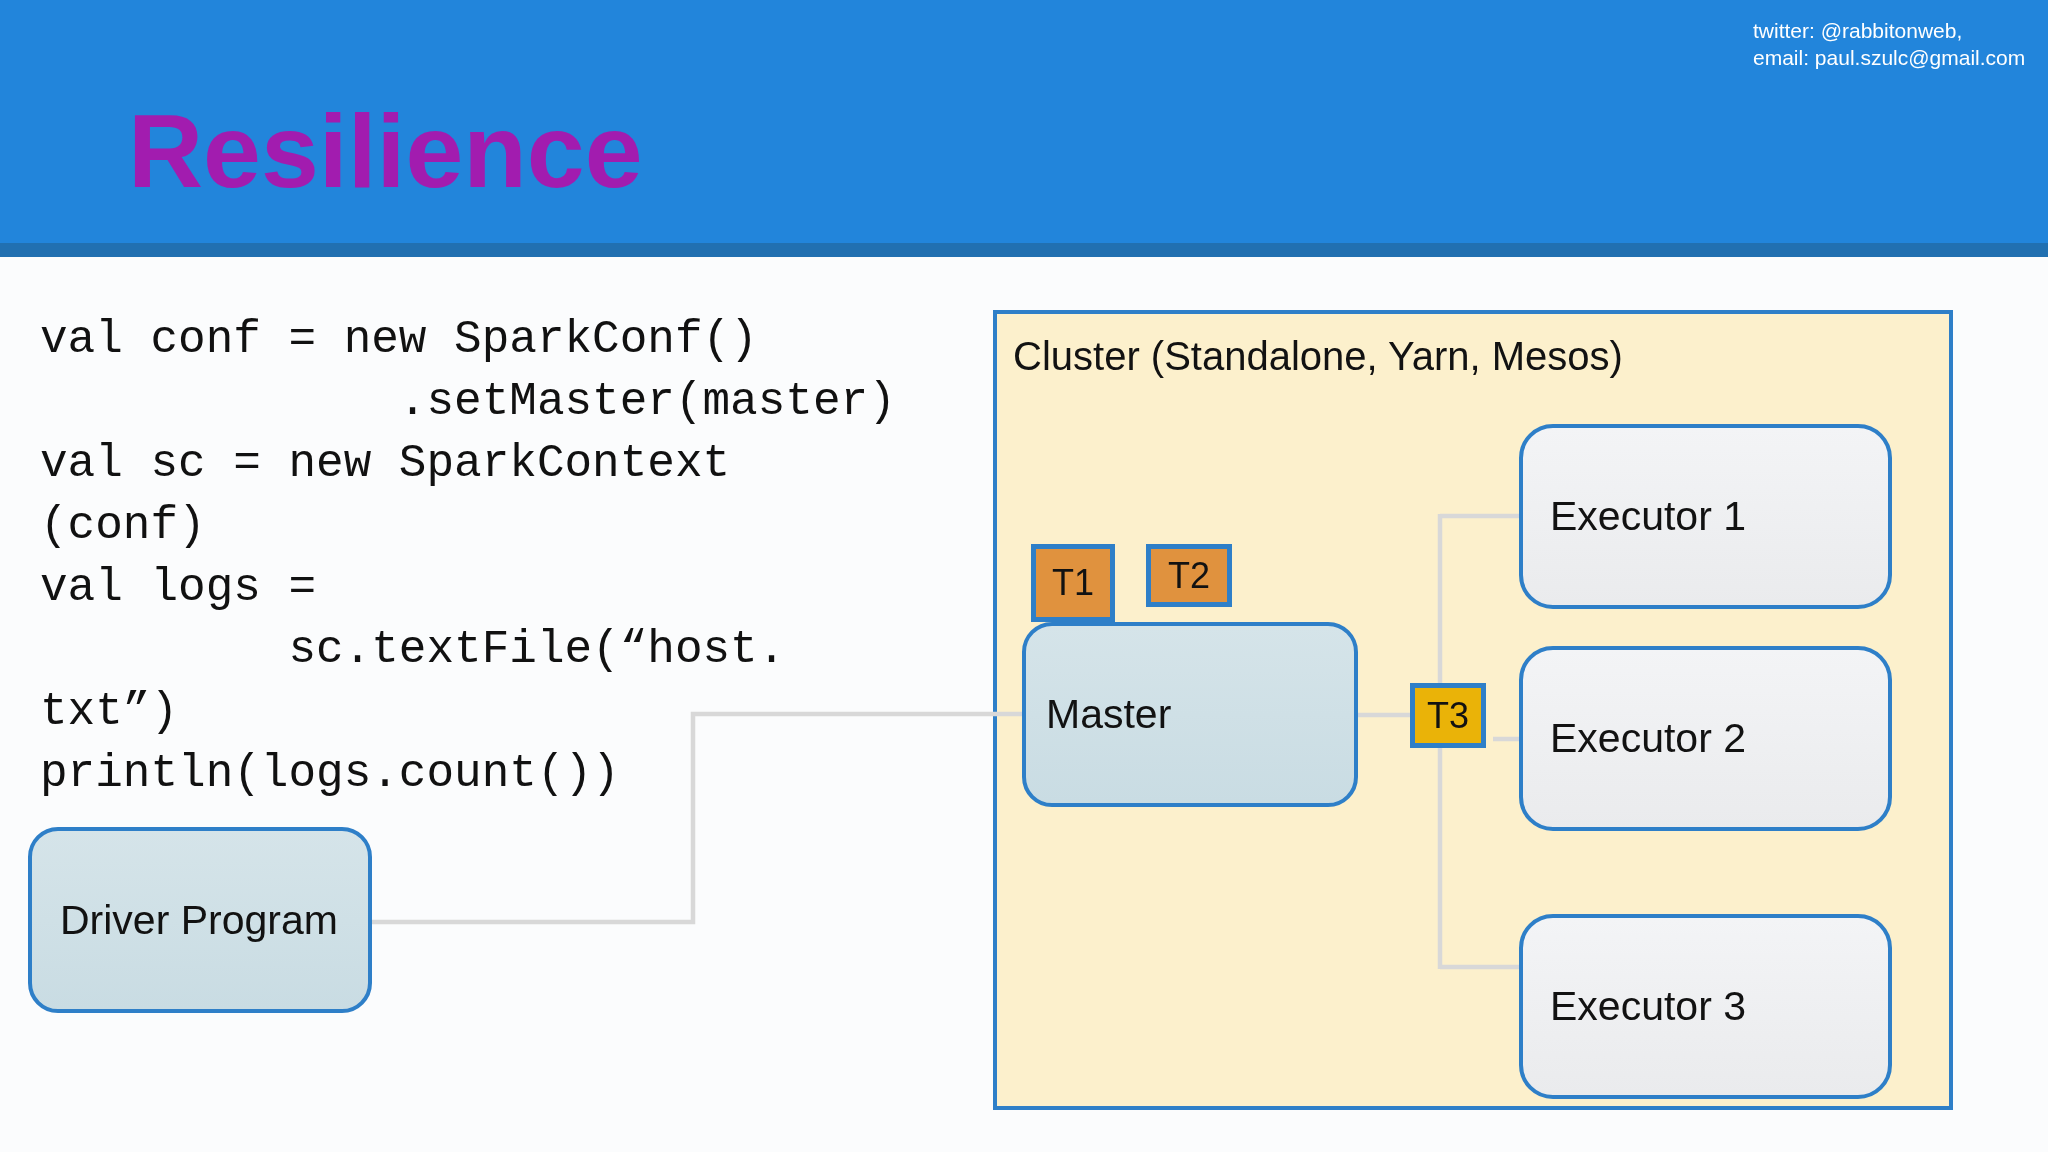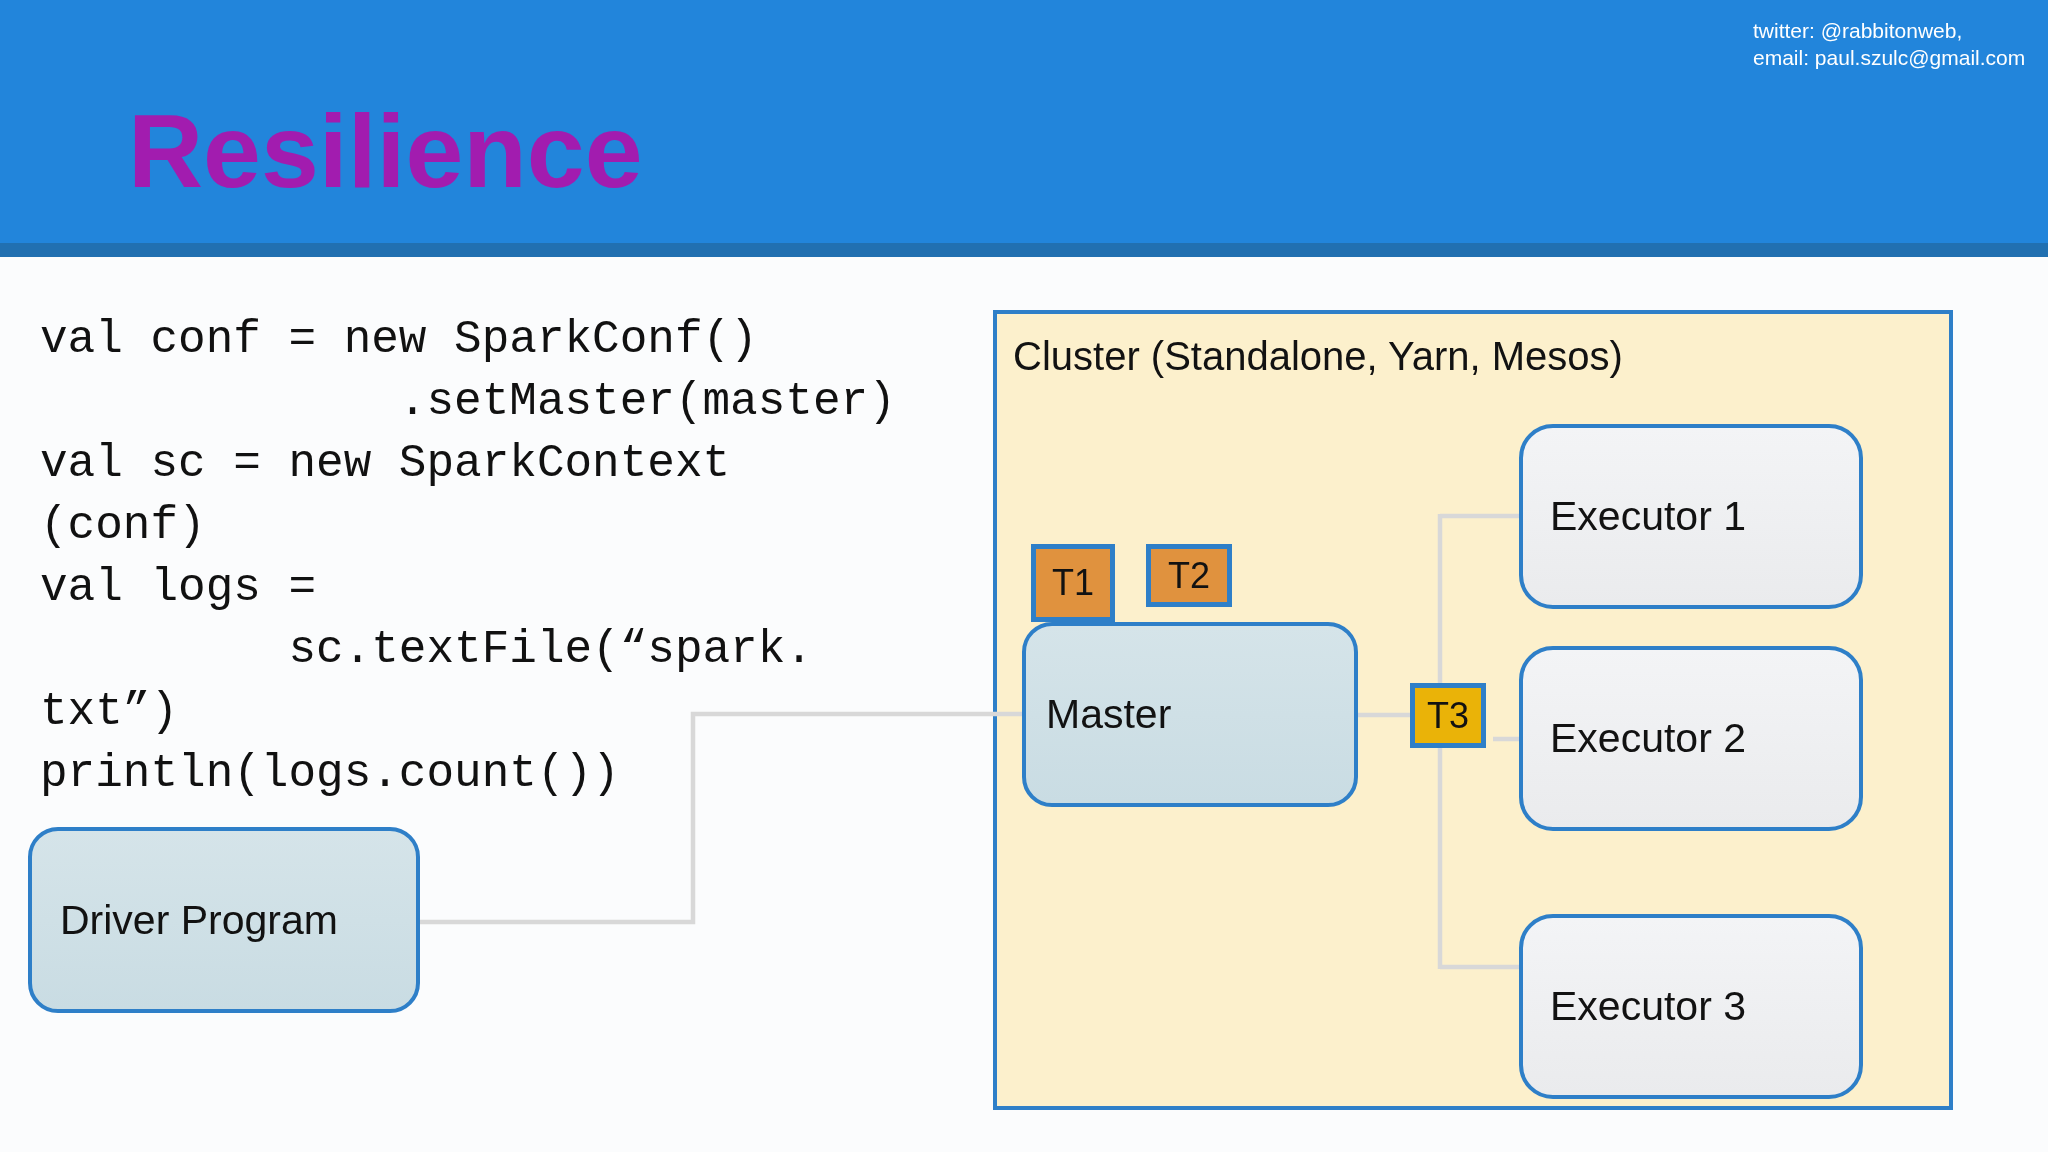--- a/index.html
+++ b/index.html
@@ -83,31 +83,31 @@
     border: 4px solid #2E7FC8;
     display: flex;
     align-items: center;
     z-index: 3;
     font-size: 41px;
     color: #121212;
   }
   .rounded { border-radius: 30px; }
 
   .driver-box {
-    left: 28px; top: 827px; width: 392px; height: 186px;
+    left: 28px; top: 827px; width: 344px; height: 186px;
     background: linear-gradient(180deg, #D5E4E9 0%, #C9DCE3 100%);
     padding-left: 28px;
   }
   .master-box {
     left: 1022px; top: 622px; width: 336px; height: 185px;
     background: linear-gradient(180deg, #D5E4E9 0%, #C9DCE3 100%);
     padding-left: 20px;
   }
   .executor-box {
-    width: 344px; height: 185px;
+    width: 373px; height: 185px;
     background: linear-gradient(180deg, #F3F4F6 0%, #EAEBED 100%);
     border-radius: 34px;
     padding-left: 27px;
   }
   .executor-1 { left: 1519px; top: 424px; }
   .executor-2 { left: 1519px; top: 646px; }
   .executor-3 { left: 1519px; top: 874px; margin-top: 40px; }
 
   .task-box {
     position: absolute;
@@ -169,15 +169,15 @@
     <span>Executor 2</span>
   </div>
   <div class="node executor-box executor-3">
     <span>Executor 3</span>
   </div>
 
   <div class="node rounded driver-box">
     <span>Driver Program</span>
   </div>
 
-  <pre class="code"><div>val conf = new SparkConf()</div><div>             .setMaster(master)</div><div>val sc = new SparkContext</div><div>(conf)</div><div>val logs =</div><div>         sc.textFile(“spark.</div><div>txt”)</div><div>println(logs.count())</div></pre>
+  <pre class="code"><div>val conf = new SparkConf()</div><div>             .setMaster(master)</div><div>val sc = new SparkContext</div><div>(conf)</div><div>val logs =</div><div>         sc.textFile(“host.</div><div>txt”)</div><div>println(logs.count())</div></pre>
 
 </div>
 
 </body></html>

